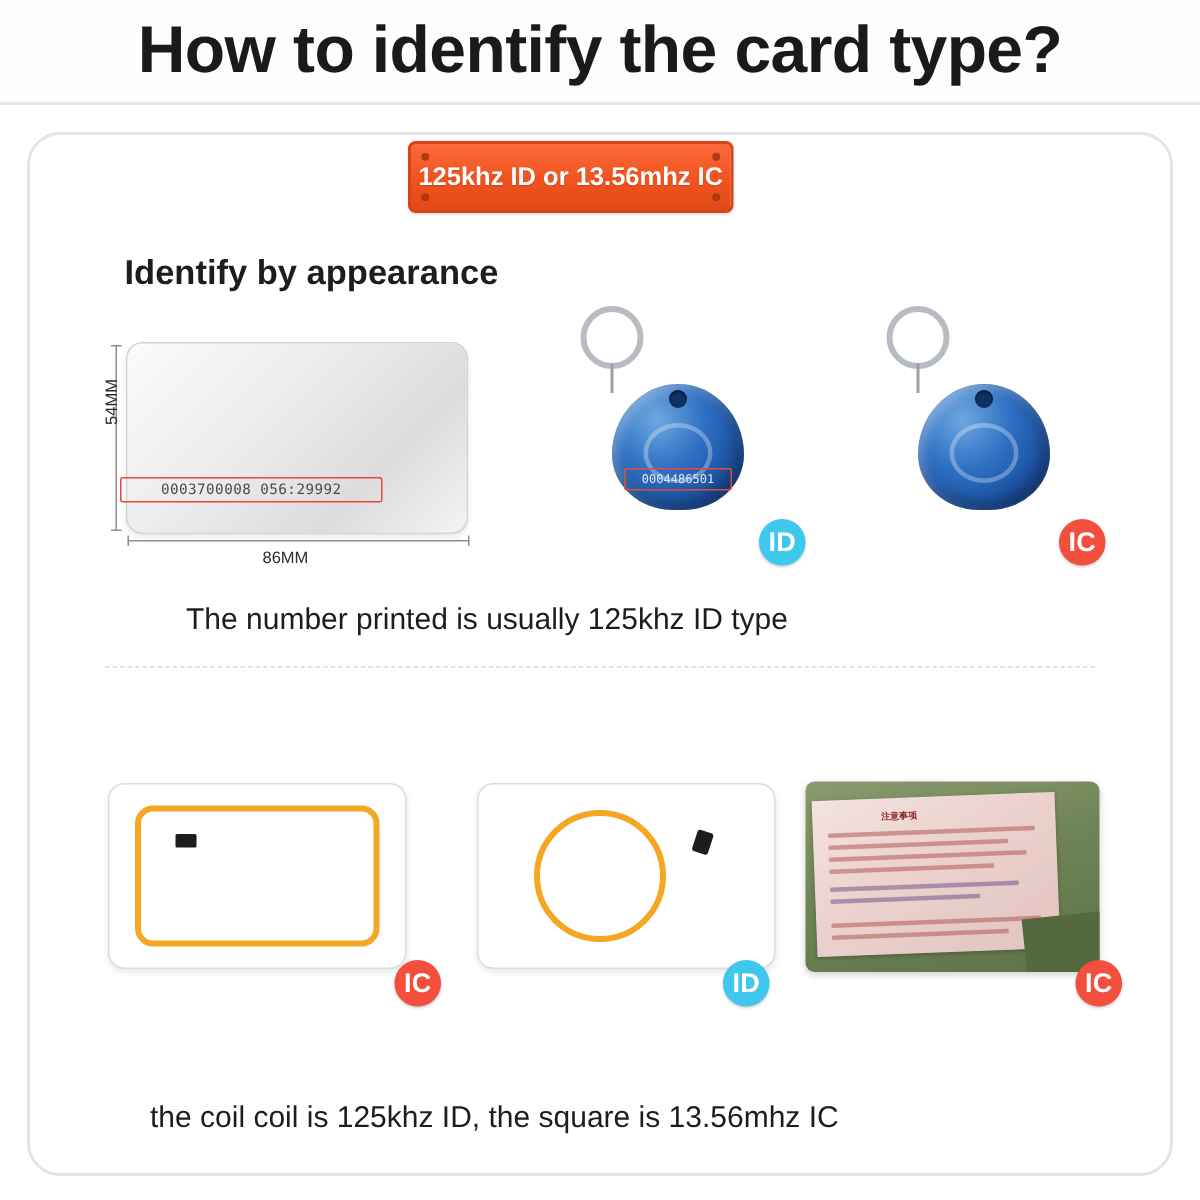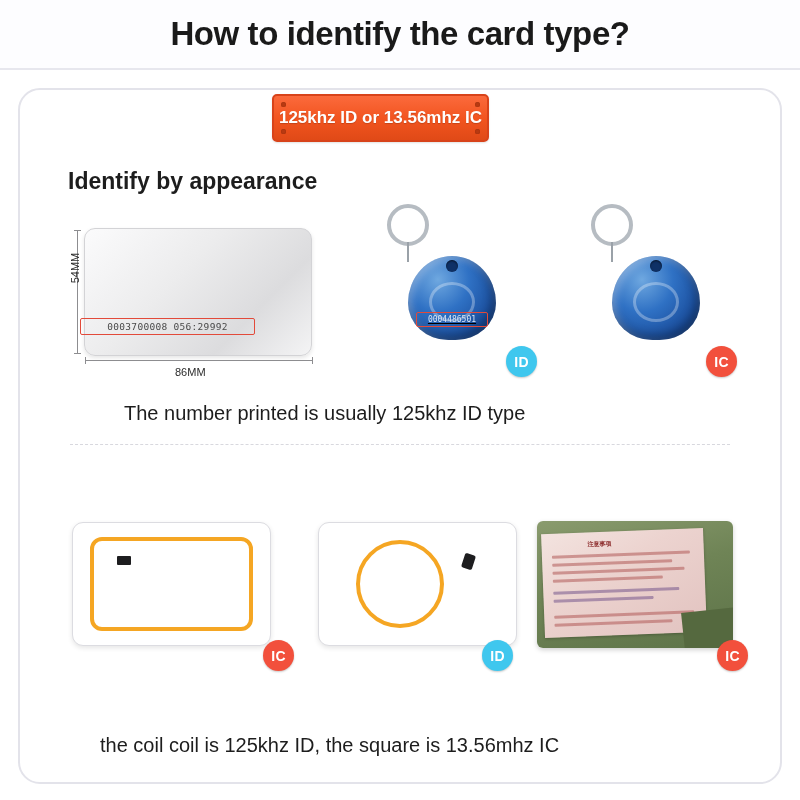--- a/index.html
+++ b/index.html
@@ -20,21 +20,21 @@
   .title-bar {
     position: absolute;
     left: 0; top: 0;
     width: 800px; height: 68px;
     background: #fdfdff;
     display: flex;
     align-items: center;
     justify-content: center;
   }
   .title-bar .title-text {
-    font-size: 33px;
+    font-size: 44px;
     font-weight: bold;
     color: #1a1a1a;
     letter-spacing: -0.4px;
   }
   .title-rule {
     position: absolute;
     left: 0; top: 68px;
     width: 800px; height: 2px;
     background: #e7e7ee;
   }
@@ -86,21 +86,21 @@
     position: absolute;
     font-size: 23px;
     font-weight: bold;
     color: #1d1d1d;
   }
   .sec-head .sub {
     font-weight: normal;
     font-size: 19px;
     color: #3a3a3a;
   }
-  #sec1-head { left: 68px; top: 168px; }
+  #sec1-head { left: 83px; top: 168px; }
   #sec2-head { left: 68px; top: 466px; }
 
   
   .white-card {
     position: absolute;
     left: 84px; top: 228px;
     width: 228px; height: 128px;
     border-radius: 11px;
     background: linear-gradient(135deg,#fbfbfc 0%, #ececed 40%, #dcdcde 72%, #f4f4f5 100%);
     border: 1px solid #d3d3d6;
@@ -210,39 +210,39 @@
     border: 3px solid rgba(255,255,255,0.30);
   }
   #fob-id { left: 408px; top: 204px; }
   #fob-ic { left: 612px; top: 204px; }
   .fob-number-box {
     position: absolute;
     left: 416px; top: 312px;
     width: 72px; height: 15px;
     border: 1px solid #e24a3a;
     border-radius: 2px;
-    display: flex; align-items: center; justify-content: center; text-decoration: underline;
+    display: flex; align-items: center; justify-content: center;
   }
   .fob-number-box .num {
     font-size: 8px;
     color: #dbe7f5;
     font-family: "DejaVu Sans Mono", monospace;
     white-space: nowrap;
   }
 
   
   .badge {
     position: absolute;
     width: 31px; height: 31px;
     border-radius: 50%;
     display: flex;
     align-items: center;
     justify-content: center;
     color: #ffffff;
-    font-size: 14px;
+    font-size: 18px;
     font-weight: bold;
     letter-spacing: 0.2px;
     box-shadow: 0 1px 2px rgba(0,0,0,0.22);
   }
   .badge.id { background: #3fc7ee; }
   .badge.ic { background: #f2503c; }
   #badge-id-1 { left: 506px; top: 346px; }
   #badge-ic-1 { left: 706px; top: 346px; }
   #badge-ic-2 { left: 263px; top: 640px; }
   #badge-id-2 { left: 482px; top: 640px; }

